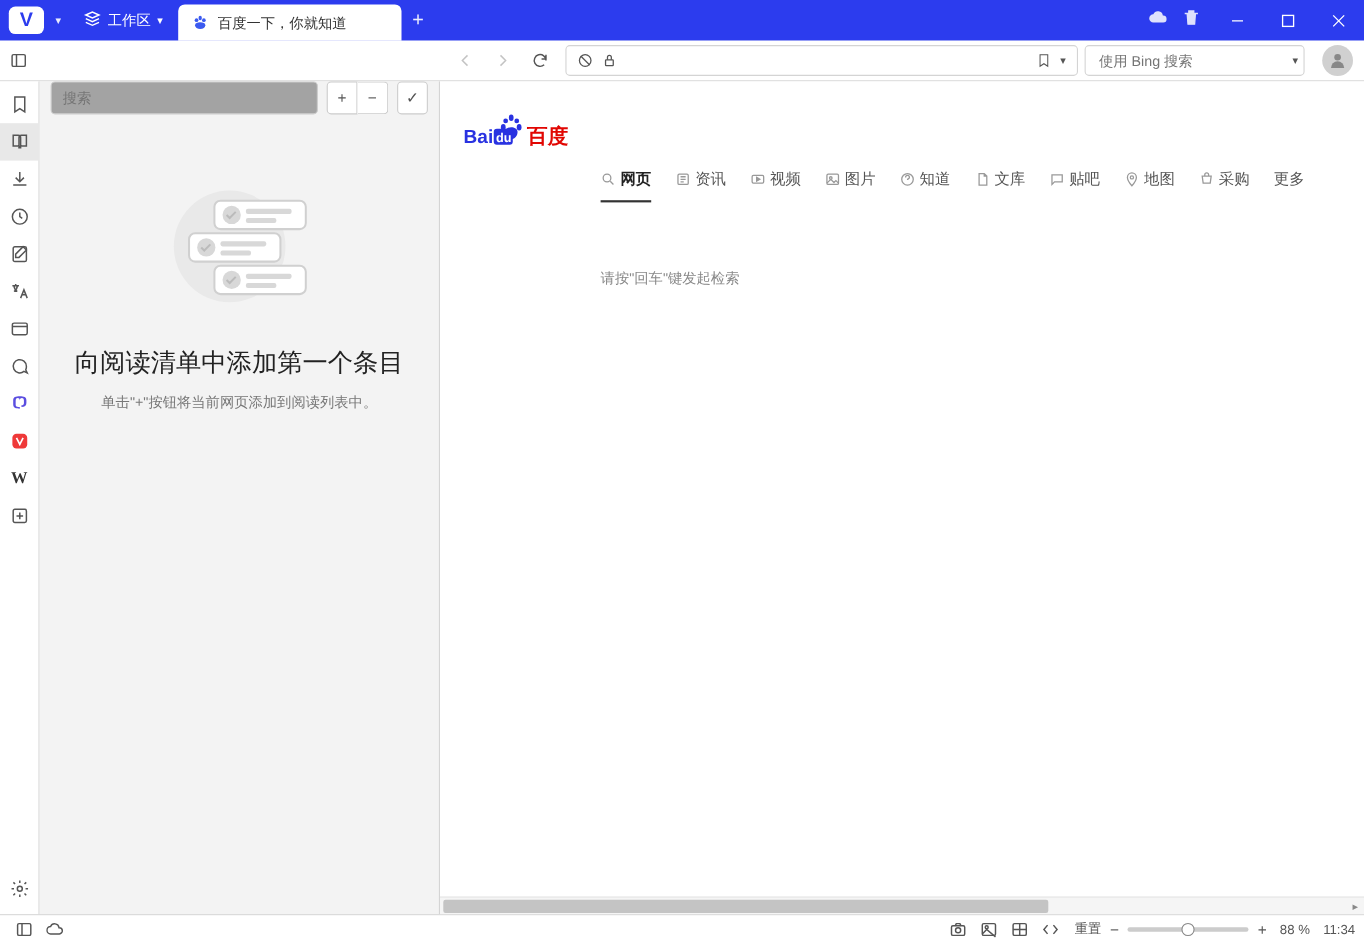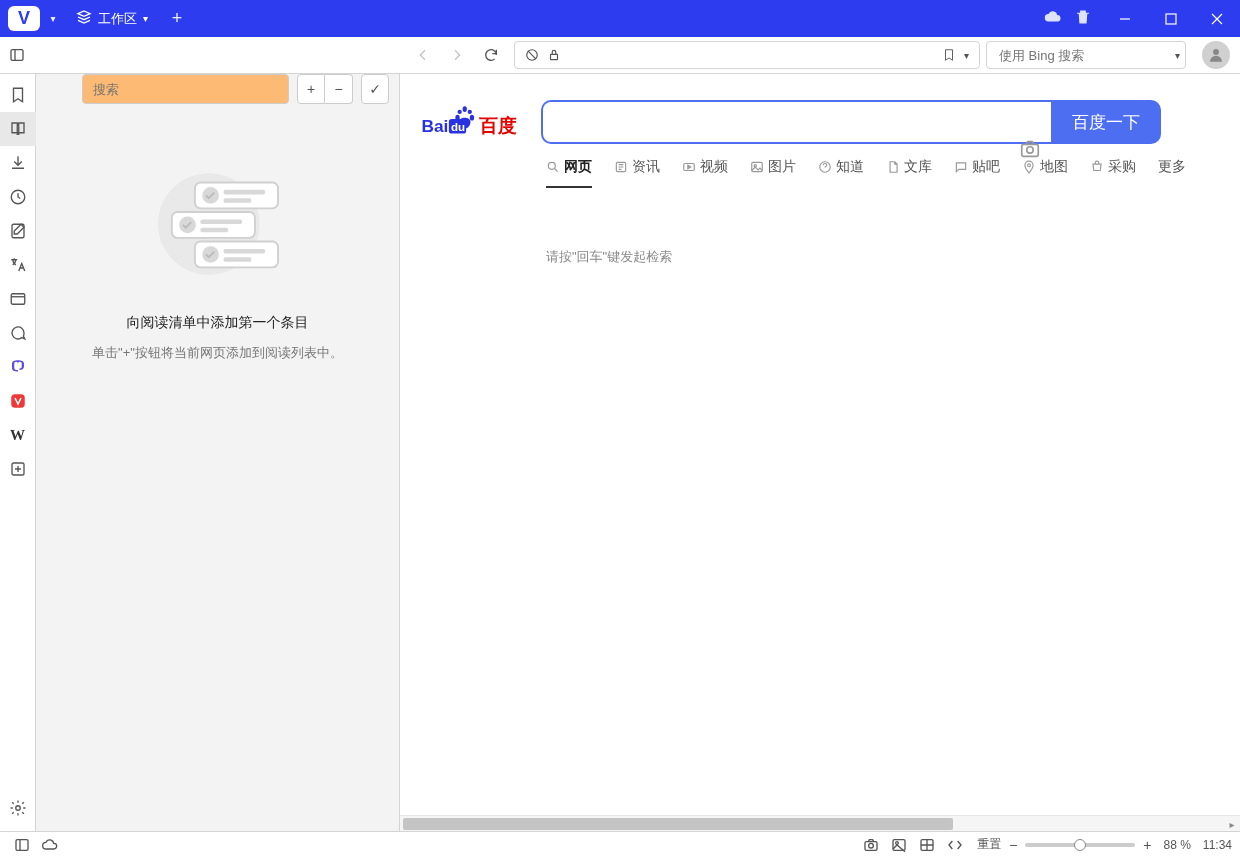--- a/index.html
+++ b/index.html
@@ -48,29 +48,29 @@
 .rail .spacer {flex:1;}
 .rail .gear {margin-bottom:6px;}
 
 .panel { width:364px; background:var(--panel); border-right:1px solid var(--border); display:flex; flex-direction:column;}
 .panel-header { height:42px; display:flex; align-items:center; padding:0 12px; }
 .panel-header .ph-icon {margin-right:10px;color:#333;}
 .panel-header .ph-icon svg{width:18px;height:18px;}
 .panel-header .ph-title {font-size:15px; color:#222;}
 .panel-header .ph-close {margin-left:auto;font-size:18px;color:#555;cursor:pointer;}
 .panel-tools { display:flex; align-items:center; gap:8px; padding:0 10px 10px 10px;}
-.panel-search {flex:1; height:30px; border:1px solid #ccc; border-radius:4px; background:#fdba74; padding:0 10px; display:flex;align-items:center;margin-left:36px;}
+.panel-search {flex:1; height:30px; border:1px solid #ccc; border-radius:4px; background:#a3a3a3; padding:0 10px; display:flex;align-items:center;}
 .panel-search input{width:100%;border:none;outline:none;font-size:13px;background:transparent;}
 .mini-btn {width:28px;height:30px;border:1px solid #ccc;border-radius:4px;background:#fff;display:flex;align-items:center;justify-content:center;cursor:pointer;color:#555;font-size:14px;}
 .group-btn {display:flex;}
 .group-btn .mini-btn:first-child{border-top-right-radius:0;border-bottom-right-radius:0;}
 .group-btn .mini-btn:last-child{border-top-left-radius:0;border-bottom-left-radius:0;border-left:none;}
 .empty {flex:1;display:flex;flex-direction:column;align-items:center;padding-top:50px;}
 .empty svg{width:150px;height:120px;}
-.empty-title{font-size:14px;color:#222;margin-top:30px;}
+.empty-title{font-size:23px;color:#222;margin-top:30px;}
 .empty-sub{font-size:13px;color:#777;margin-top:12px;}
 
 .page {flex:1;display:flex;flex-direction:column;background:#fff;position:relative;}
 .baidu-head {display:flex;align-items:center;gap:20px;padding:26px 20px 0 20px;}
 .baidu-logo {width:101px;height:40px;}
 .baidu-input {flex:1;border:2px solid #4e6ef2;border-right:none;border-radius:10px 0 0 10px;height:44px;padding:0 14px;outline:none;font-size:16px;position:relative;}
 .baidu-cam {position:absolute; right:120px; top:38px; color:#999;}
 .baidu-wrap{position:relative;flex:1;display:flex;max-width:620px;}
 .baidu-btn {width:110px;background:#4e6ef2;color:#fff;border:none;border-radius:0 10px 10px 0;font-size:17px;cursor:pointer;}
 .baidu-navs {display:flex;gap:22px;padding:14px 0 0 146px;font-size:14px;color:#555;}
@@ -97,20 +97,31 @@
 
 <div class="titlebar">
   <div class="v-logo">V</div>
   <div class="chev">▾</div>
   <div class="workspace">
     <span class="ws-icon"><svg viewBox="0 0 24 24" fill="none" stroke="#fff" stroke-width="2">
           <path d="M3 7l9-4 9 4-9 4-9-4zM3 12l9 4 9-4M3 17l9 4 9-4"></path>
         </svg></span>
     <span>工作区</span>
     <span style="font-size:10px">▾</span>
+  </div>
+  <div class="tab">
+    <span class="favicon">
+        <svg viewBox="0 0 24 24" fill="currentColor">
+          <circle cx="7" cy="8" r="2.5"></circle>
+          <circle cx="17" cy="8" r="2.5"></circle>
+          <ellipse cx="12" cy="5" rx="2.3" ry="3"></ellipse>
+          <path d="M5 15c0-3 3-4 7-4s7 1 7 4-3 5-7 5-7-2-7-5z"></path>
+        </svg>
+      </span>
+    <span>百度一下，你就知道</span>
   </div>
   <div class="newtab">+</div>
   <div class="title-spacer"></div>
   <div class="title-aux">
     <span><svg viewBox="0 0 24 24">
           <path d="M6 18a5 5 0 010-10 6 6 0 0111.5 1.5A4 4 0 0118 18H6z"></path>
         </svg></span>
     <span><svg viewBox="0 0 24 24" fill="none" stroke="#fff" stroke-width="1.6">
           <path d="M4 7h16M9 7V4h6v3M7 7l1 13h8l1-13"></path>
         </svg></span>
@@ -317,29 +328,20 @@
             <circle cx="69" cy="10" r="3"></circle>
             <ellipse cx="52" cy="18" rx="3" ry="4"></ellipse>
             <ellipse cx="72" cy="18" rx="3" ry="4"></ellipse>
             <path d="M54 24c0-4 4-6 8-6s8 2 8 6-3 9-8 9-8-5-8-9z"></path>
           </g>
         <text x="2" y="38" font-size="24" font-weight="700" fill="#2932e1">Bai</text>
         <rect x="40" y="20" width="24" height="20" rx="4" fill="#2932e1"></rect>
           <text x="43" y="36" font-size="16" font-weight="700" fill="#fff">du</text>
         <text x="82" y="38" font-size="26" font-weight="600" fill="#e10602">百度</text>
       </svg>
-      <div class="baidu-wrap">
-        <input class="baidu-input" style="">
-        <span class="baidu-cam"><svg width="22" height="22" viewBox="0 0 24 24" fill="none" stroke="currentColor" stroke-width="1.8">
-              <rect x="3" y="7" width="18" height="13" rx="2"></rect>
-              <path d="M8 7l1.5-3h5L16 7"></path>
-              <circle cx="12" cy="13" r="3.5"></circle>
-            </svg></span>
-        <button class="baidu-btn">百度一下</button>
-      </div>
     </div>
     <div class="baidu-navs">
       <div class="bn active">
           <svg viewBox="0 0 24 24" fill="none" stroke="currentColor" stroke-width="2">
             <circle cx="10" cy="10" r="6"></circle>
             <path d="M20 20l-5-5"></path>
           </svg>
           <span>网页</span>
         </div>
       <div class="bn">

